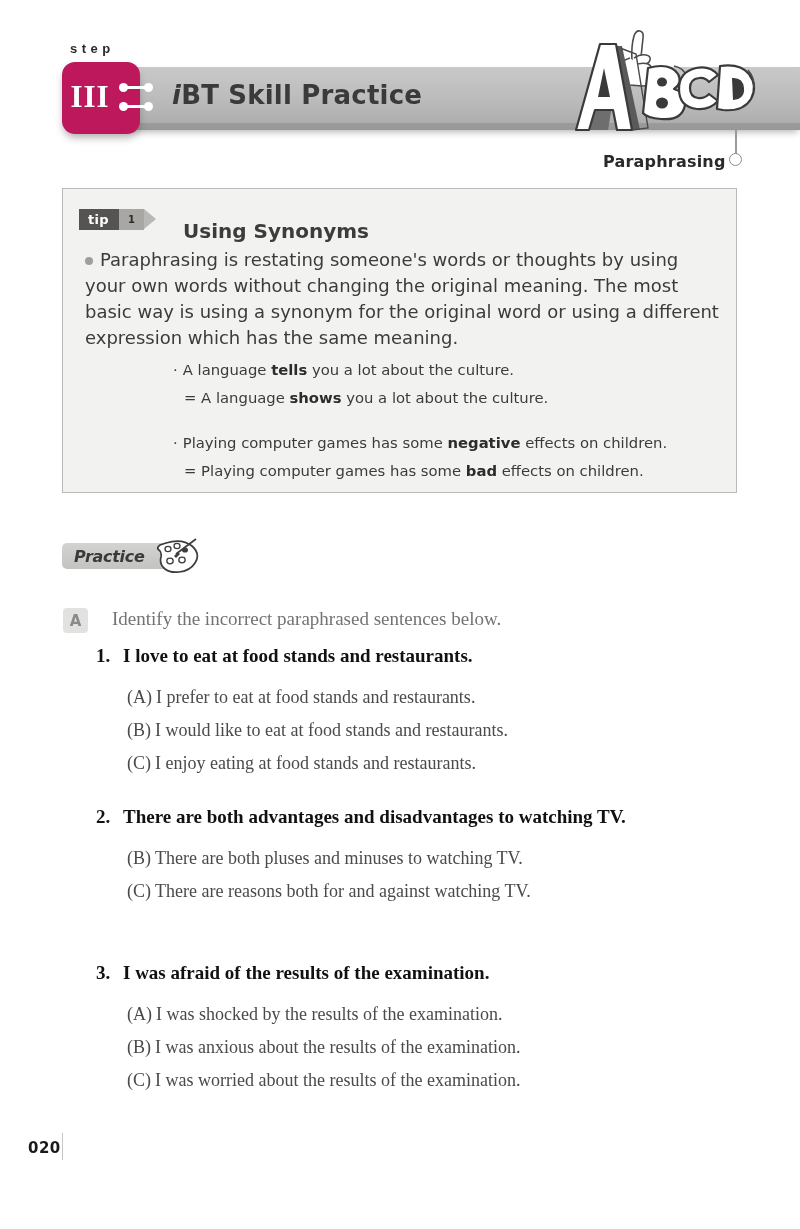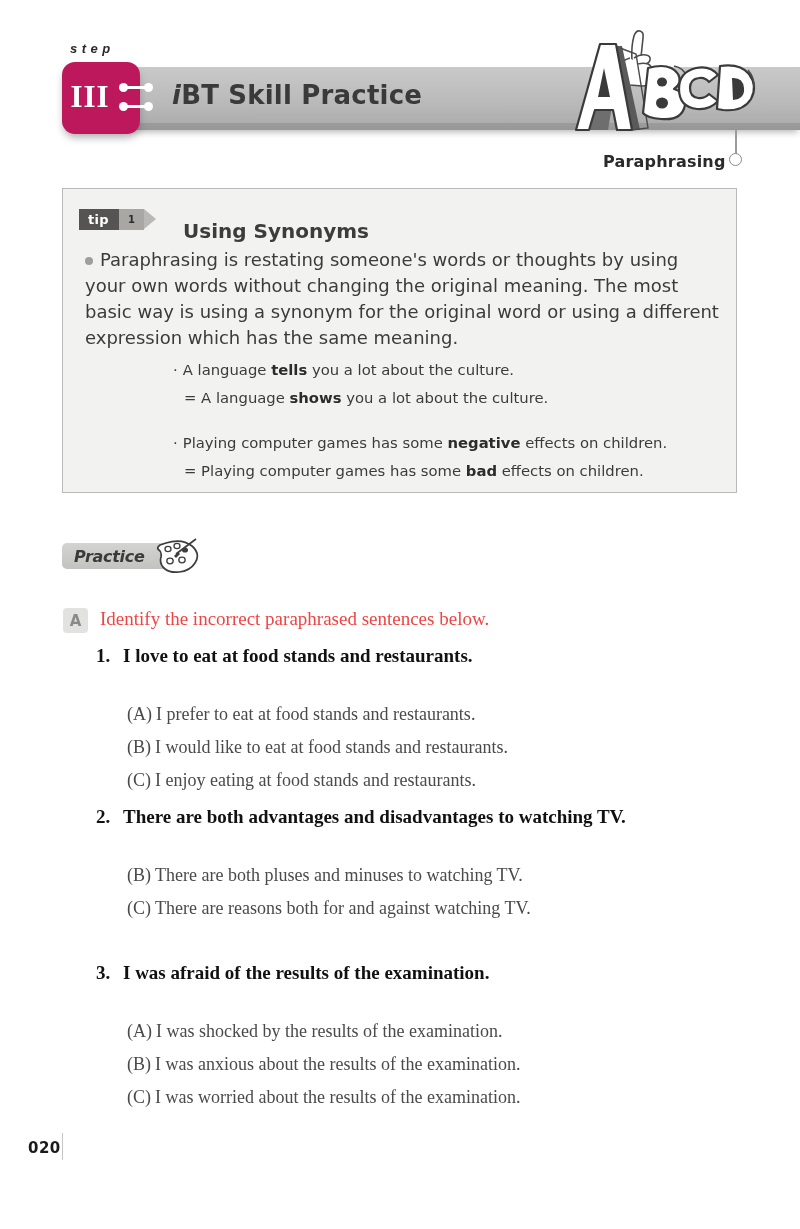--- a/index.html
+++ b/index.html
@@ -33,21 +33,20 @@
 
   .step-word {
     position: absolute;
     left: 70px;
     top: 41px;
     font-family: "Liberation Sans", sans-serif;
     font-size: 13px;
     font-weight: 700;
     letter-spacing: 4.5px;
     color: #2b2b2b;
-    font-style: italic;
   }
 
   .banner-bar {
     position: absolute;
     left: 128px;
     top: 67px;
     width: 672px;
     height: 63px;
     background: linear-gradient(180deg, #c9c9c9 0%, #bdbdbd 45%, #b4b4b4 72%, #a9a9a9 100%);
     border-radius: 8px 0 0 8px;
@@ -304,45 +303,45 @@
     display: flex;
     align-items: center;
     justify-content: center;
     font-family: "DejaVu Sans", sans-serif;
     font-size: 15px;
     font-weight: 700;
     color: #8a8a8a;
   }
   .instruction {
     position: absolute;
-    left: 100px;
+    left: 112px;
     top: 608px;
     font-family: "Liberation Serif", serif;
     font-size: 19px;
-    color: #ef4444;
+    color: #737373;
   }
 
   
   .q-block { position: absolute; left: 96px; width: 640px; }
   .q-block.q1 { top: 645px; }
   .q-block.q2 { top: 806px; }
   .q-block.q3 { top: 962px; }
 
   .q-head {
     display: flex;
     align-items: baseline;
     font-family: "Liberation Serif", serif;
     font-size: 19px;
     font-weight: 700;
     color: #111111;
   }
   .q-num { width: 27px; flex: none; }
   .q-text { font-weight: 700; }
 
-  .q-options { margin-top: 31px; padding-left: 31px; }
+  .q-options { margin-top: 14px; padding-left: 31px; }
   .q-option {
     font-family: "Liberation Serif", serif;
     font-size: 18px;
     color: #4a4a4a;
     line-height: 33px;
     white-space: nowrap;
   }
   .q-option .opt-lbl { margin-right: 4px; }
 
   

